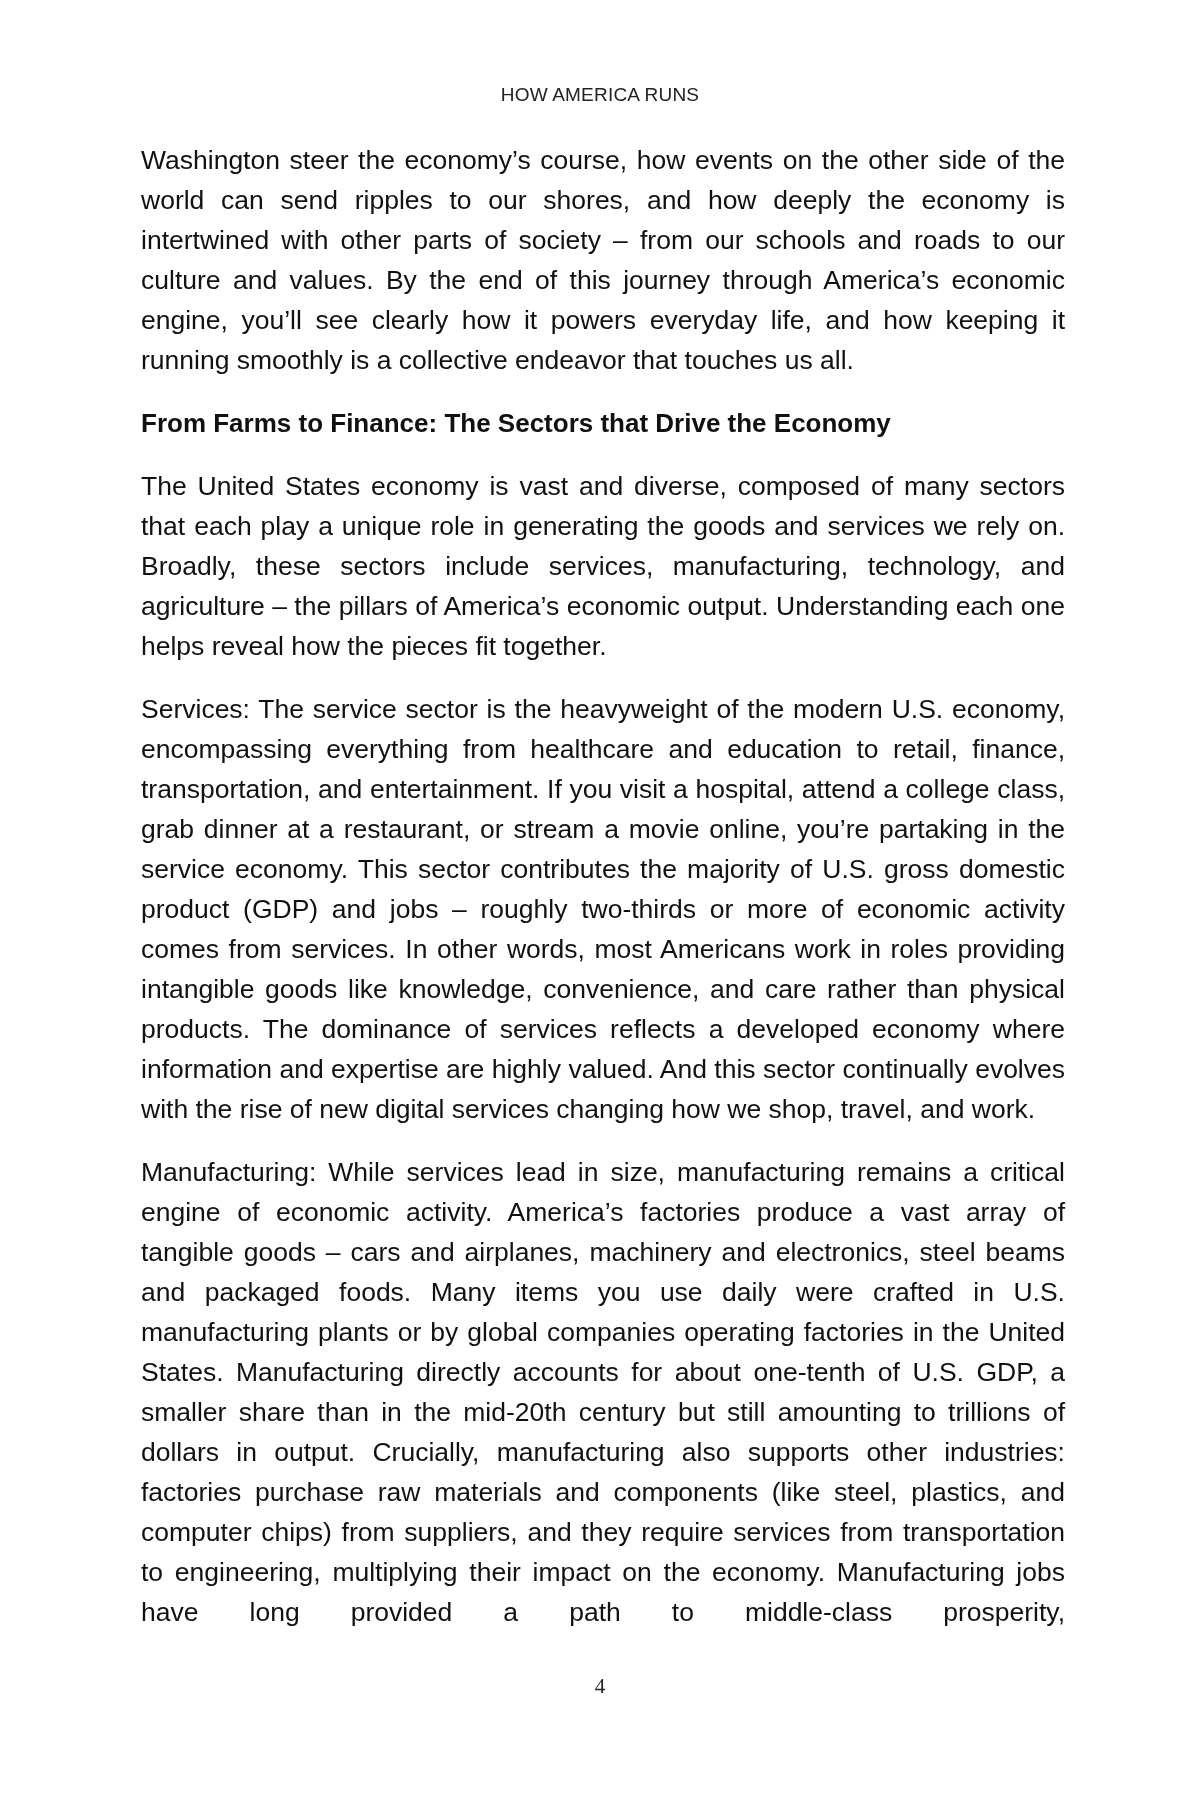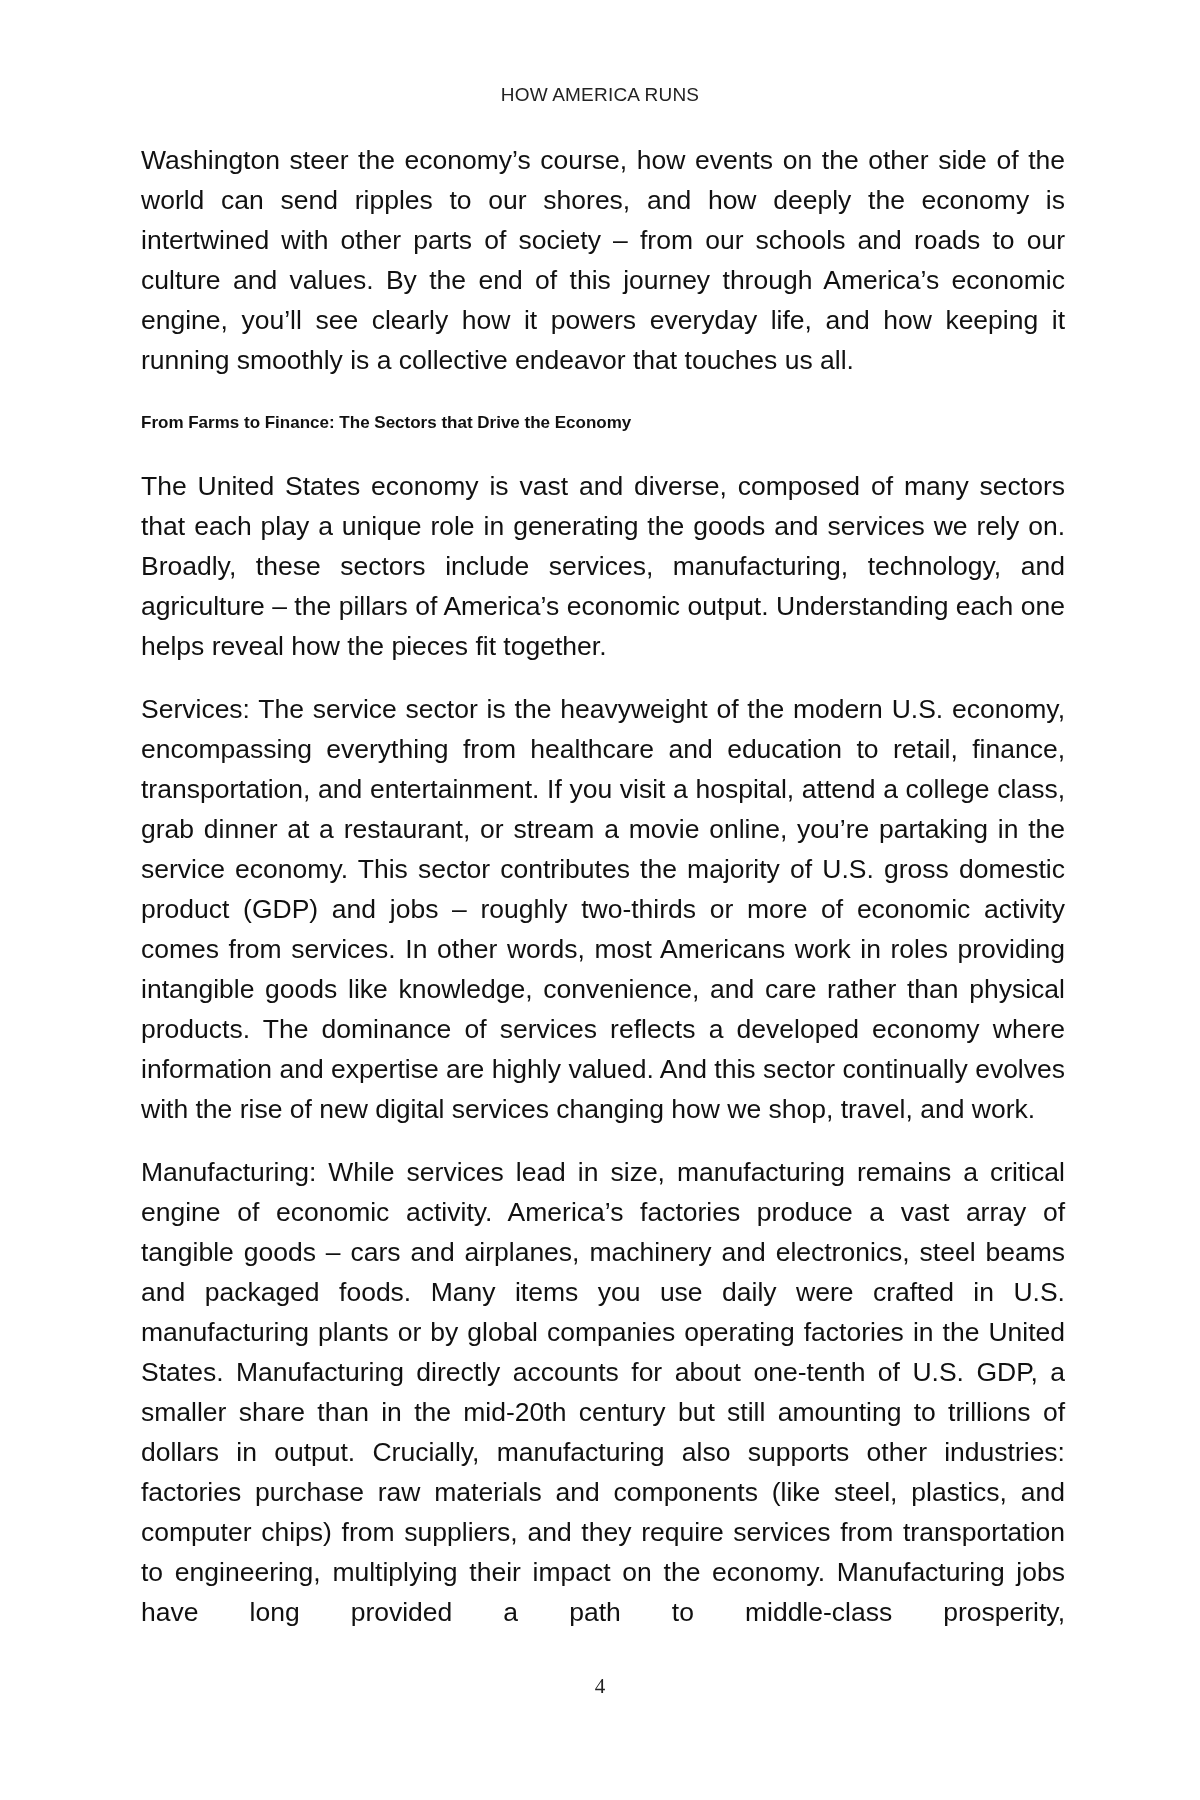--- a/index.html
+++ b/index.html
@@ -37,21 +37,21 @@
     .text-block p {
       margin: 0 0 23px 0;
       text-align: justify;
       text-align-last: left;
       hyphens: none;
     }
     .text-block p.last-open { text-align-last: justify; margin-bottom: 0; }
     .section-heading {
       font-weight: bold;
       margin: 0 0 23px 0;
-      font-size: 17px;
+      font-size: 26px;
       line-height: 40px;
     }
     .lead { font-weight: normal; }
     .page-number {
       position: absolute;
       top: 1674px;
       left: 0;
       width: 1200px;
       text-align: center;
       font-family: "Liberation Serif", "DejaVu Serif", serif;

